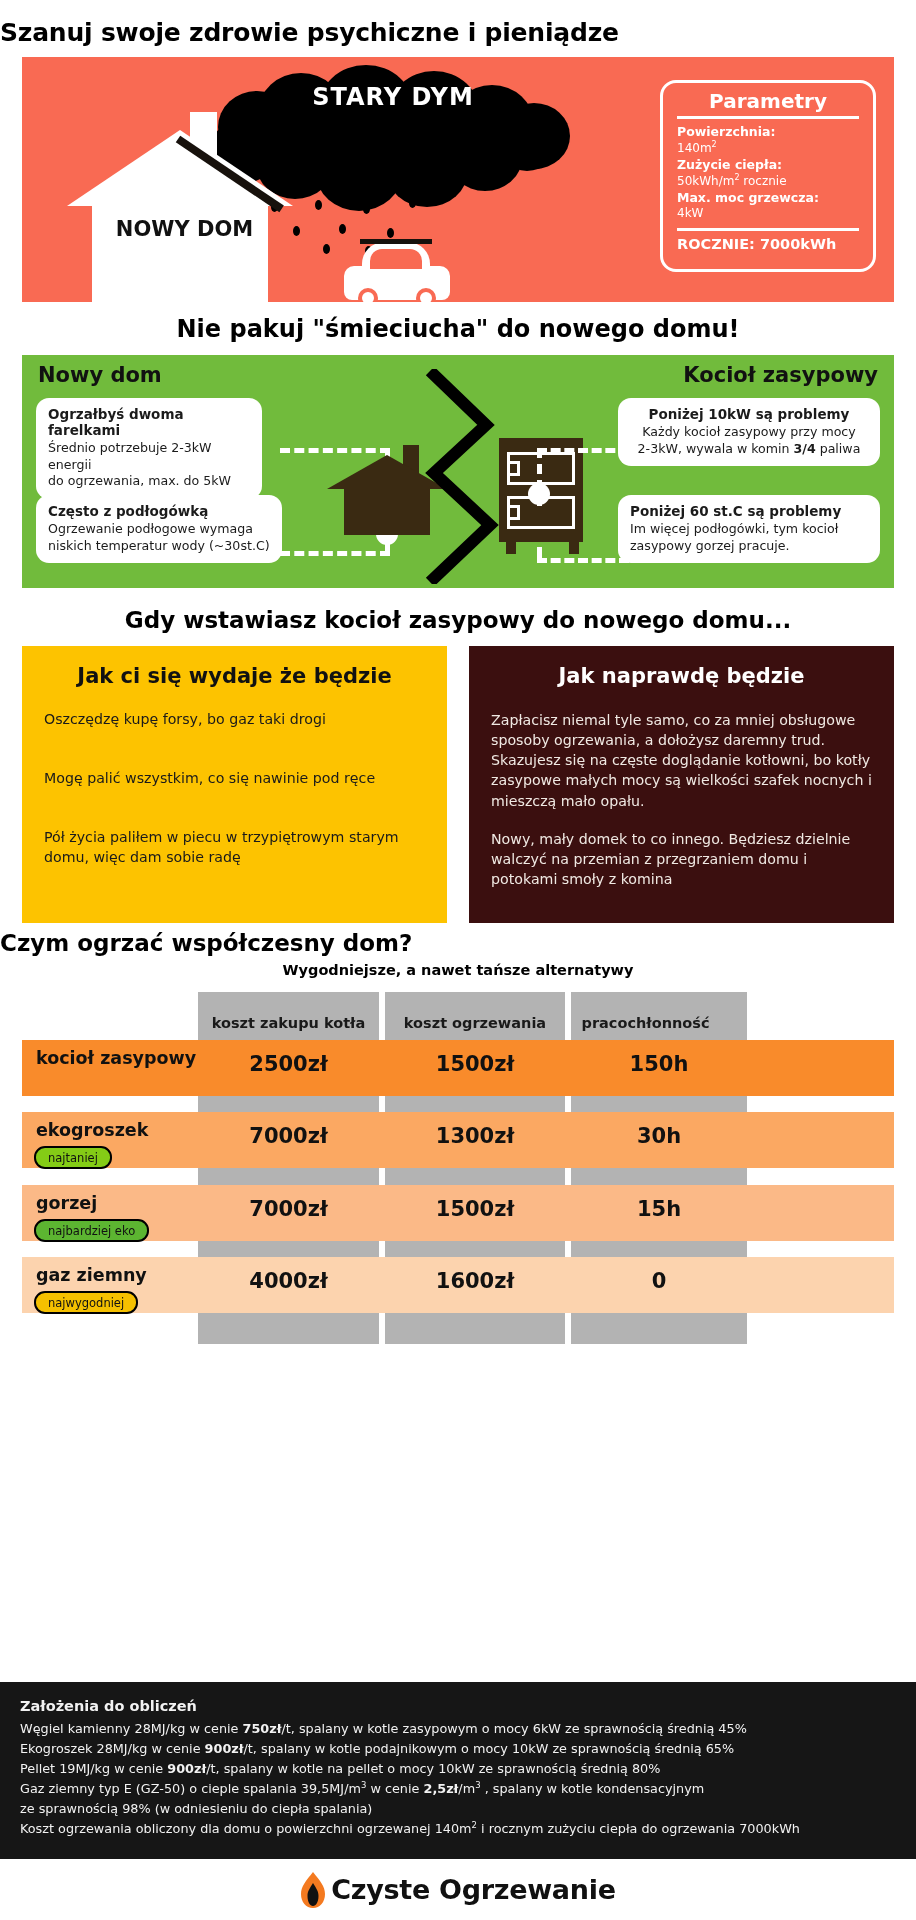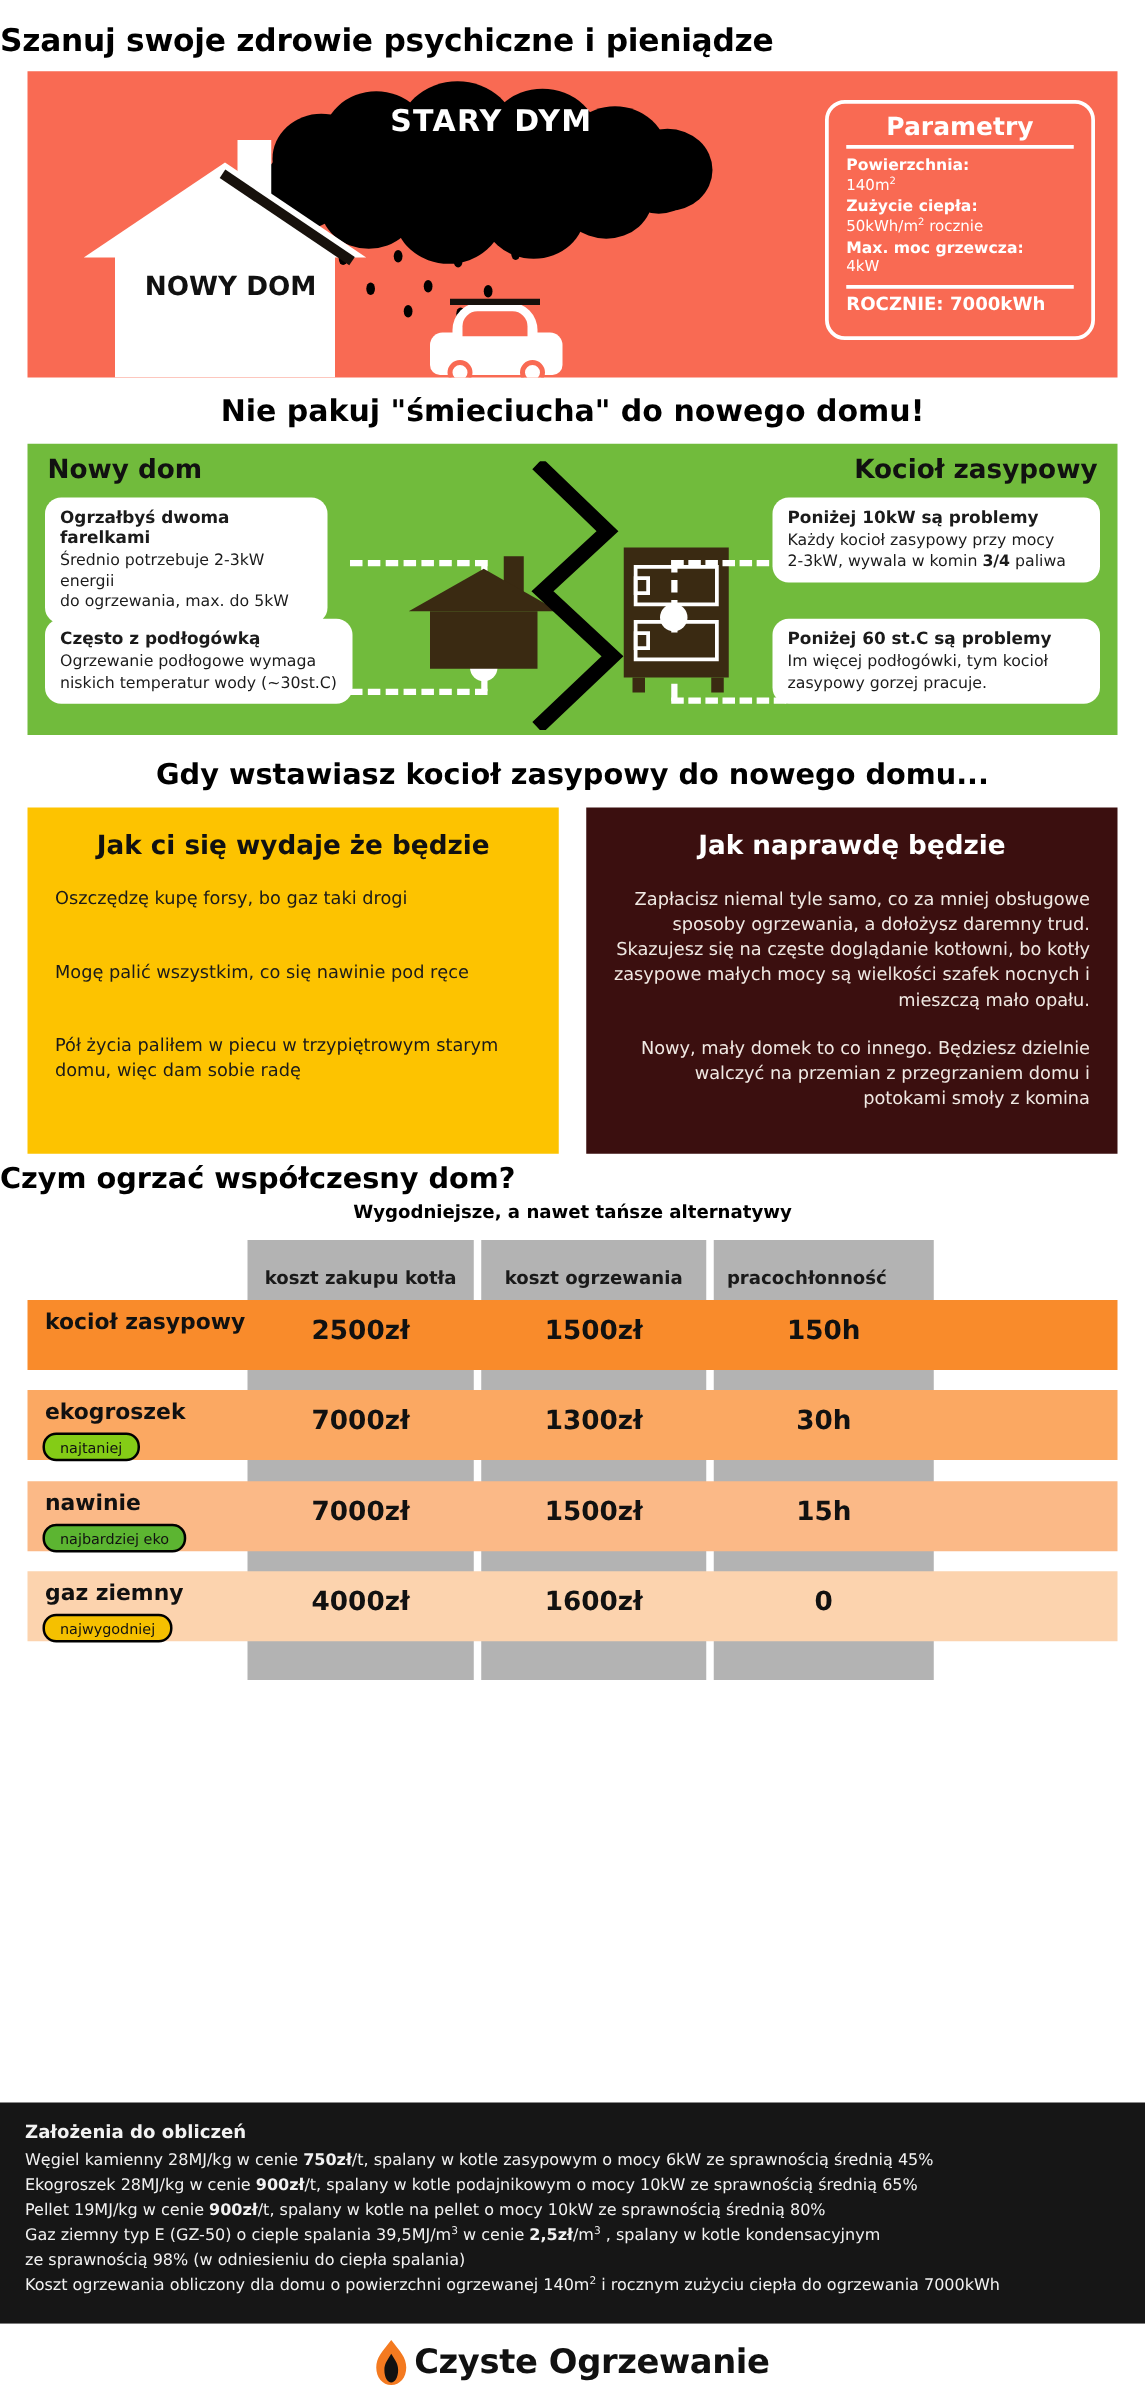--- a/index.html
+++ b/index.html
@@ -126,21 +126,21 @@
   .bubble {
     position: absolute; background: #fff; border-radius: 13px;
     padding: 8px 12px 9px 12px; color: #1b1b1b;
   }
   .bubble .bt { font-size: 13.5px; font-weight: bold; margin-bottom: 2px; }
   .bubble .bd { font-size: 12.6px; line-height: 1.33; }
   .bubble .bd b { font-weight: bold; }
 
   #b-l1 { left: 14px; top: 43px;  width: 226px; }
   #b-l2 { left: 14px; top: 140px; width: 246px; }
-  #b-r1 { right: 14px; top: 43px;  width: 262px; }
+  #b-r1 { right: 14px; top: 43px;  width: 262px; text-align: center; }
   #b-r2 { right: 14px; top: 140px; width: 262px; }
 
   
   .mini-house { position: absolute; left: 305px; top: 88px; width: 120px; height: 92px; }
   .mh-roof {
     position: absolute; left: 0; top: 12px; width: 0; height: 0;
     border-left: 60px solid transparent; border-right: 60px solid transparent;
     border-bottom: 34px solid #3a2a12;
   }
   .mh-body { position: absolute; left: 17px; top: 46px; width: 86px; height: 46px; background: #3a2a12; }
@@ -169,21 +169,21 @@
     background: #fdc300; padding: 18px 22px;
   }
   .boxB {
     position: absolute; top: 646px; right: 22px; width: 425px; height: 277px;
     background: #3b0f0f; padding: 18px 22px; color: #f2ece6;
   }
   .boxhead { text-align: center; font-size: 21px; font-weight: bold; margin-bottom: 22px; }
   .boxA .boxhead { color: #111; }
   .boxB .boxhead { color: #ffffff; }
   .boxA p { font-size: 14.2px; color: #1a1a1a; line-height: 1.35; }
-  .boxB p { font-size: 14.2px; color: #f0e9e3; line-height: 1.42; text-align: right; }
+  .boxB p { font-size: 14.2px; color: #f0e9e3; line-height: 1.42; }
   .gapA { height: 40px; }
   .gapB { height: 18px; }
 
   
   .title4 {
     position: absolute; top: 930px; left: 0; width: 916px; text-align: left;
     font-size: 23px; font-weight: bold; color: #000;
   }
   .subtitle4 {
     position: absolute; top: 962px; left: 0; width: 916px; text-align: center;
@@ -434,21 +434,21 @@
 
     <div class="trow" id="row1">
       <div class="name">ekogroszek</div>
       <div class="badge" id="bd1" style="top:34px; background:#84cc16;">najtaniej</div>
       <div class="cell c1">7000zł</div>
       <div class="cell c2">1300zł</div>
       <div class="cell c3">30h</div>
     </div>
 
     <div class="trow" id="row2">
-      <div class="name">nawinie</div>
+      <div class="name">gorzej</div>
       <div class="badge" id="bd2" style="top:34px; background:#5cb531;">najbardziej eko</div>
       <div class="cell c1">7000zł</div>
       <div class="cell c2">1500zł</div>
       <div class="cell c3">15h</div>
     </div>
 
     <div class="trow" id="row3">
       <div class="name">gaz ziemny</div>
       <div class="badge" id="bd3" style="top:34px; background:#f5c000;">najwygodniej</div>
       <div class="cell c1">4000zł</div>

